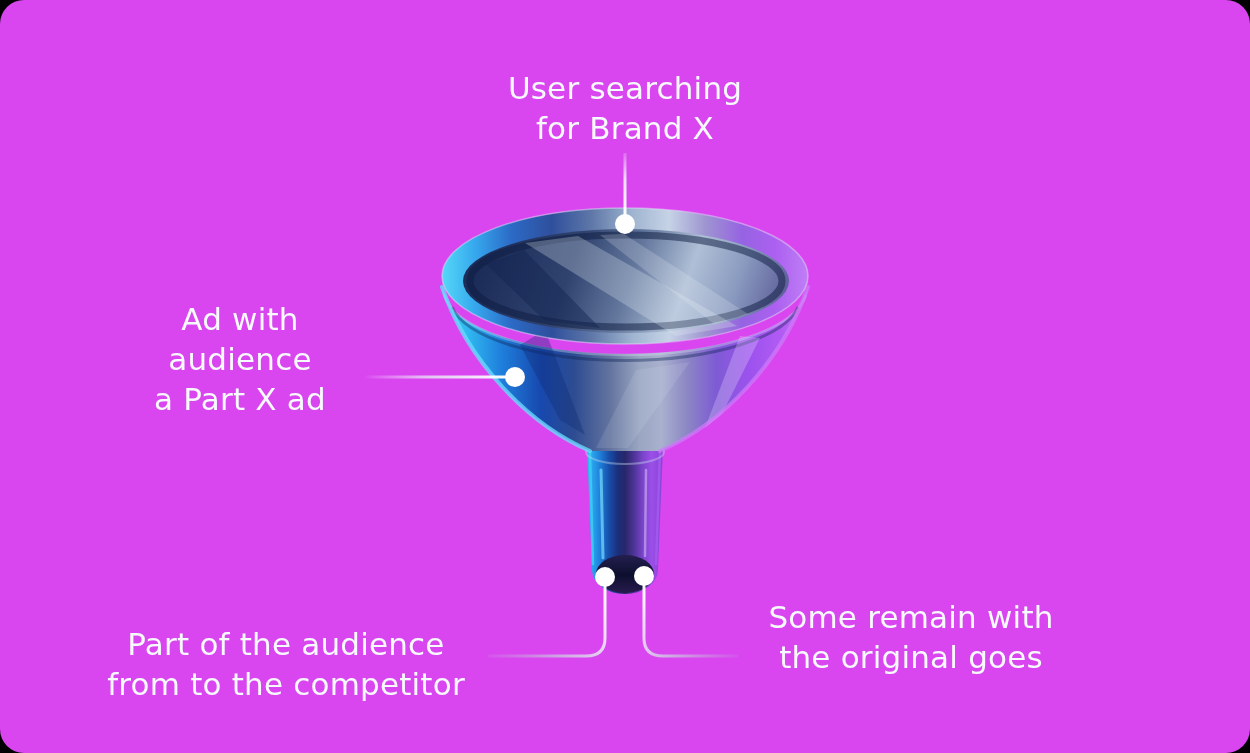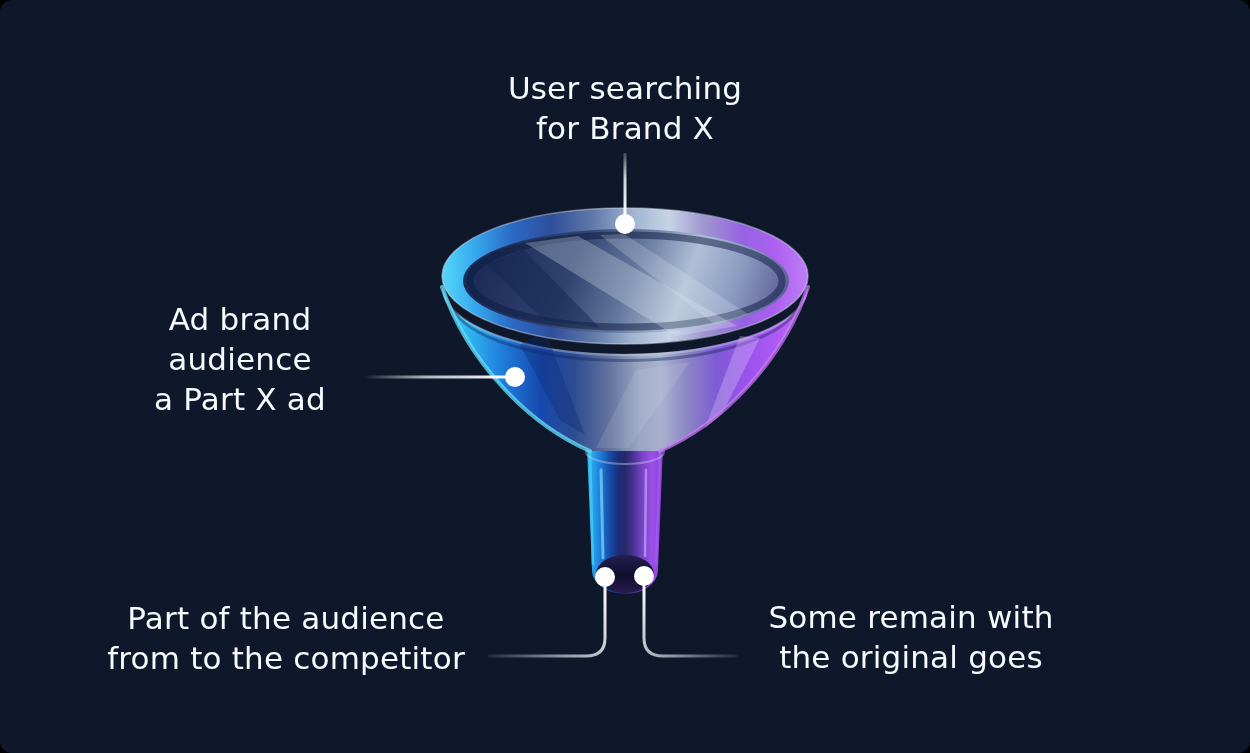--- a/index.html
+++ b/index.html
@@ -1,34 +1,34 @@
 <!DOCTYPE html>
 <html><head>
 <meta charset="utf-8">
 <style>
   html,body{margin:0;padding:0;background:#000;}
   .stage{position:relative;width:1250px;height:753px;background:#000;overflow:hidden;}
   .card{
     position:absolute;inset:0;
-    background:#0f172a;
-    border-radius:12px;
+    background:#d946ef;
+    border-radius:24px;
   }
   svg.art{position:absolute;left:0;top:0;width:1250px;height:753px;display:block;}
   .lbl{
     position:absolute;
     color:#F7FAFD;
     font:500 31px/40px "DejaVu Sans","Liberation Sans",sans-serif;
     letter-spacing:.2px;
     text-align:center;
     white-space:nowrap;
   }
   .lbl .line{white-space:nowrap;}
   .lbl-top{left:425px;top:68px;width:400px;}
   .lbl-left{left:60px;top:299px;width:360px;}
-  .lbl-bl{left:56px;top:598px;width:460px;}
+  .lbl-bl{left:56px;top:624px;width:460px;}
   .lbl-br{left:681px;top:597px;width:460px;}
 </style>
 </head>
 <body>
 
 <div class="stage">
   <div class="card">
 
     <svg class="art" viewBox="0 0 1250 753">
       <defs>
@@ -148,21 +148,21 @@
       <path d="M 644,586 L 644,638 Q 644,656 663,656 L 737,656" stroke="url(#fadeBR)" stroke-width="3" fill="none" stroke-linecap="round"></path>
       <circle cx="644" cy="576" r="10" fill="#FFFFFF"></circle>
     </svg>
 
     <div class="lbl lbl-top">
       <div class="line">User searching</div>
       <div class="line">for Brand X</div>
     </div>
 
     <div class="lbl lbl-left">
-      <div class="line">Ad brand</div>
+      <div class="line">Ad with</div>
       <div class="line">audience</div>
       <div class="line">a Part X ad</div>
     </div>
 
     <div class="lbl lbl-bl">
       <div class="line">Part of the audience</div>
       <div class="line">from to the competitor</div>
     </div>
 
     <div class="lbl lbl-br">

